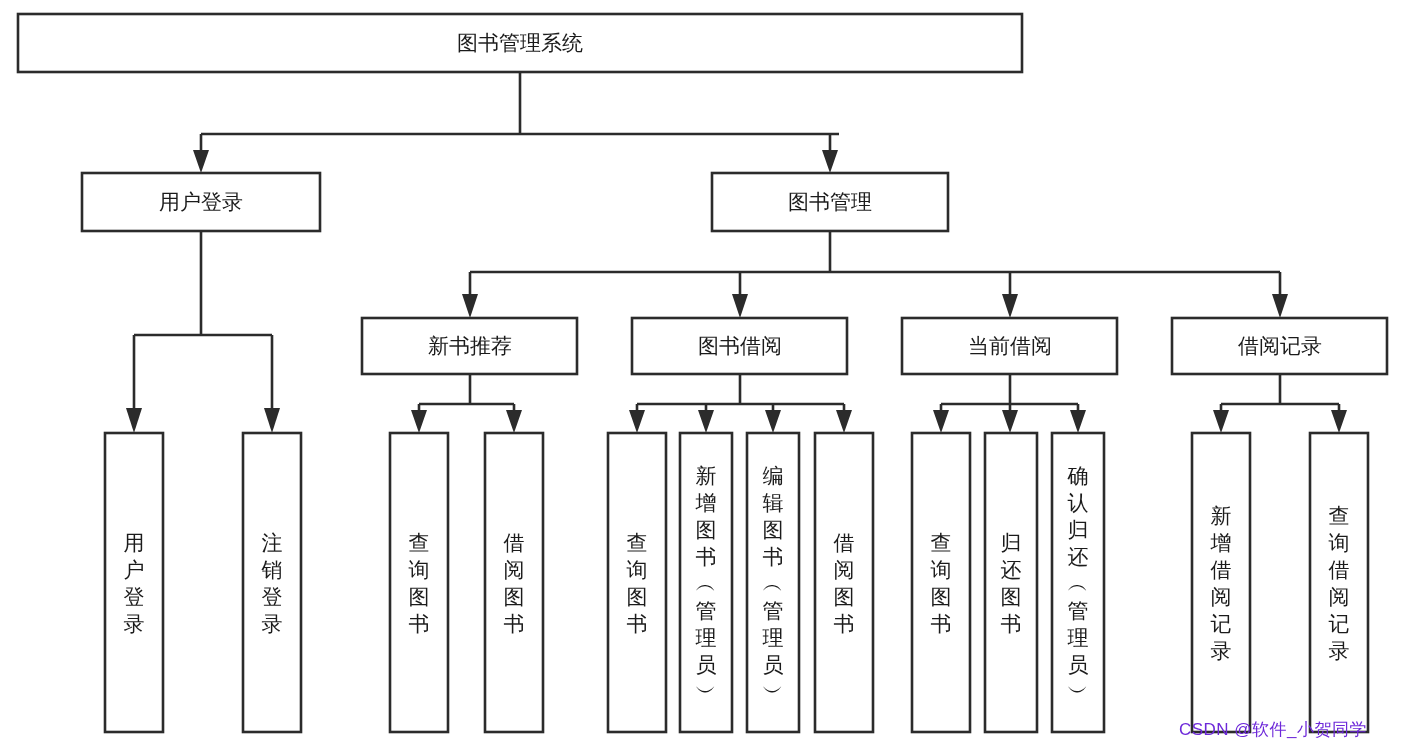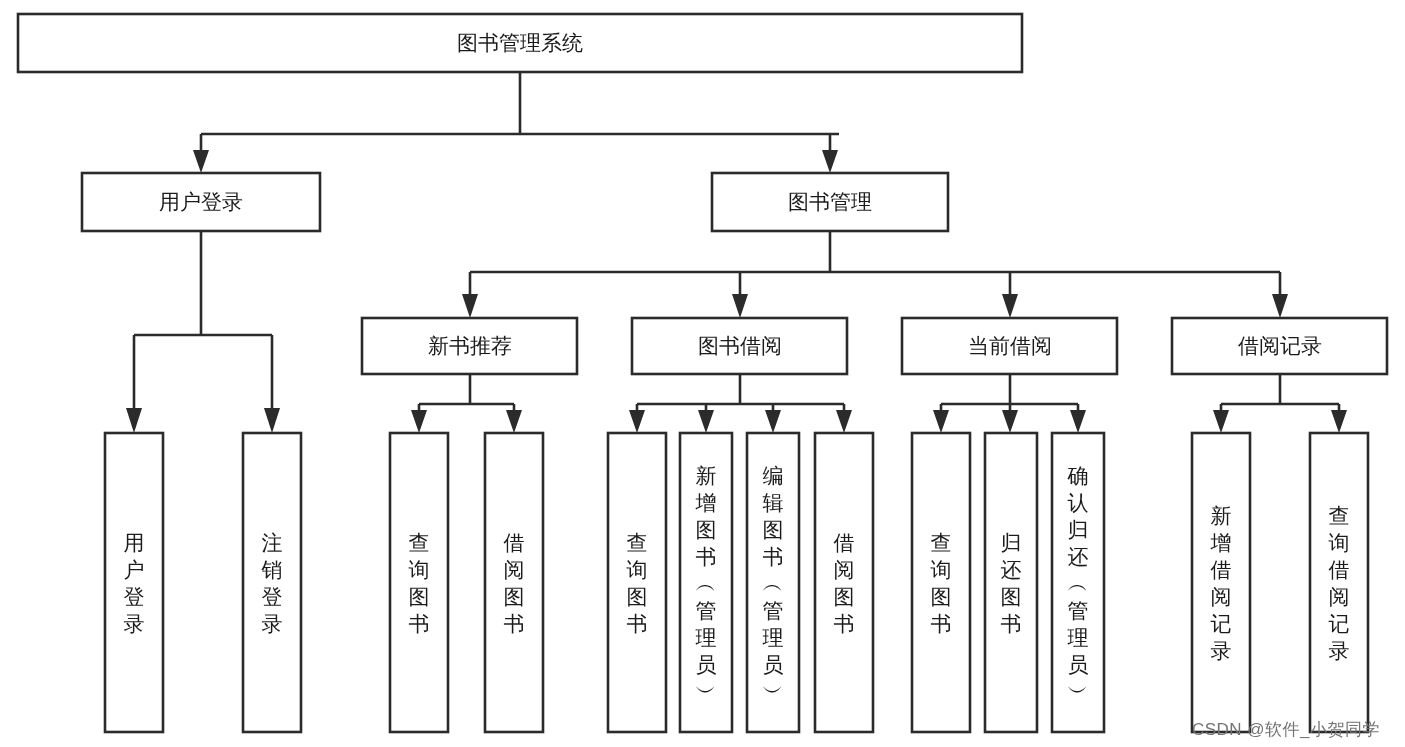--- a/index.html
+++ b/index.html
@@ -52,25 +52,25 @@
   }
   .vlabel-char {
     font-family: "Liberation Sans", sans-serif;
     font-size: 21px;
     fill: #1b1b1b;
     text-anchor: middle;
     dominant-baseline: central;
   }
   .watermark {
     position: absolute;
-    right: 1px;
+    right: 14px;
     bottom: 6px;
     font-family: "Liberation Sans", sans-serif;
     font-size: 17px;
-    color: #737373;
+    color: #6d28d9;
     letter-spacing: 0.5px;
     white-space: nowrap;
     user-select: none;
   }
 </style>
 </head>
 <body>
 
 <div id="diagram-root">
 

